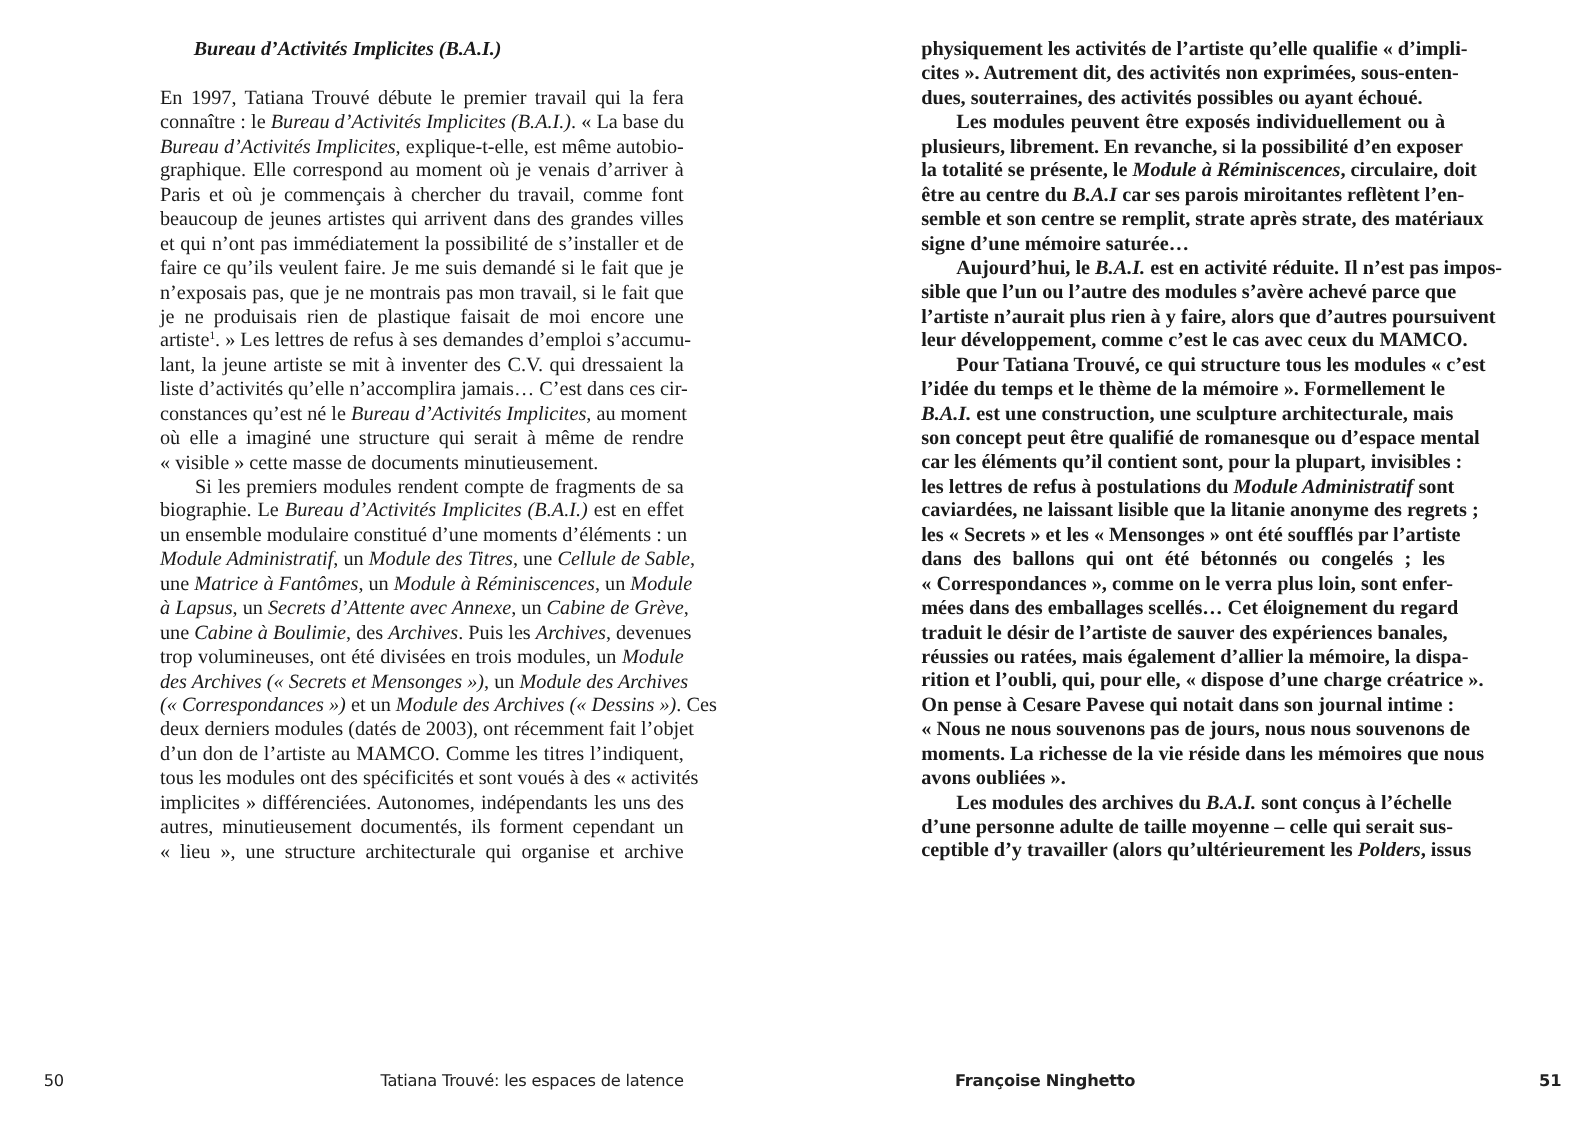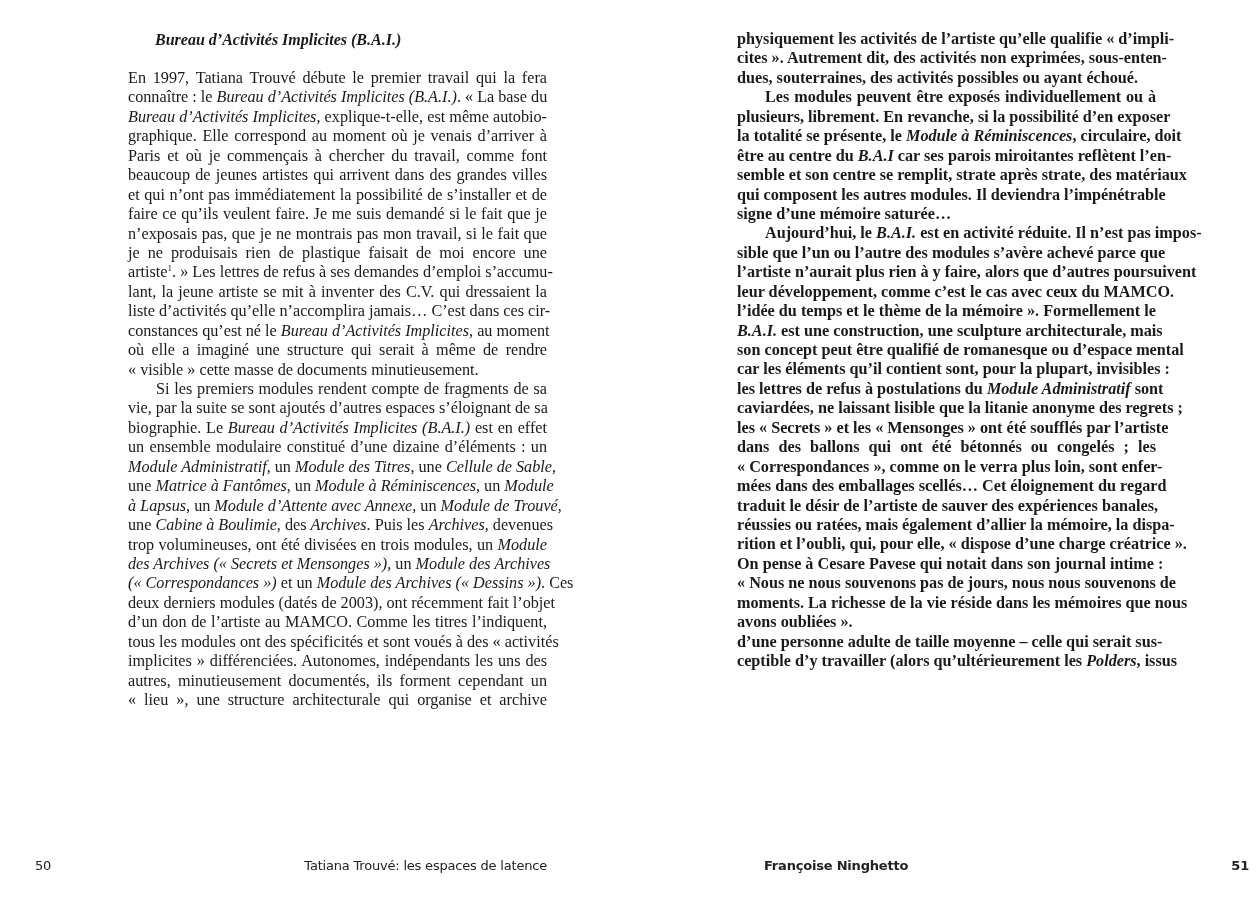--- a/index.html
+++ b/index.html
@@ -42,26 +42,25 @@
           <span class="line"><span>je ne produisais rien de plastique faisait de moi encore une</span></span>
           <span class="line"><span>artiste</span><sup>1</sup><span>. » Les lettres de refus à ses demandes d’emploi s’accumu-</span></span>
           <span class="line"><span>lant, la jeune artiste se mit à inventer des C.V. qui dressaient la</span></span>
           <span class="line"><span>liste d’activités qu’elle n’accomplira jamais… C’est dans ces cir-</span></span>
           <span class="line"><span>constances qu’est né le </span><i>Bureau d’Activités Implicites</i><span>, au moment</span></span>
           <span class="line"><span>où elle a imaginé une structure qui serait à même de rendre</span></span>
           <span class="line last"><span>« visible » cette masse de documents minutieusement.</span></span>
         </div>
         <div>
           <span class="line indent"><span>Si les premiers modules rendent compte de fragments de sa</span></span>
-          <span class="line"><span>vie, par la suite se sont ajoutés d’autres espaces s’éloignant de sa</span></span>
           <span class="line"><span>biographie. Le </span><i>Bureau d’Activités Implicites (B.A.I.)</i><span> est en effet</span></span>
-          <span class="line"><span>un ensemble modulaire constitué d’une dizaine d’éléments : un</span></span>
+          <span class="line"><span>un ensemble modulaire constitué d’une moments d’éléments : un</span></span>
           <span class="line"><i>Module Administratif</i><span>, un </span><i>Module des Titres</i><span>, une </span><i>Cellule de Sable</i><span>,</span></span>
           <span class="line"><span>une </span><i>Matrice à Fantômes</i><span>, un </span><i>Module à Réminiscences</i><span>, un </span><i>Module</i></span>
-          <span class="line"><i>à Lapsus</i><span>, un </span><i>Module d’Attente avec Annexe</i><span>, un </span><i>Module de Trouvé</i><span>,</span></span>
+          <span class="line"><i>à Lapsus</i><span>, un </span><i>Secrets d’Attente avec Annexe</i><span>, un </span><i>Cabine de Grève</i><span>,</span></span>
           <span class="line"><span>une </span><i>Cabine à Boulimie</i><span>, des </span><i>Archives</i><span>. Puis les </span><i>Archives</i><span>, devenues</span></span>
           <span class="line"><span>trop volumineuses, ont été divisées en trois modules, un </span><i>Module</i></span>
           <span class="line"><i>des Archives (« Secrets et Mensonges »)</i><span>, un </span><i>Module des Archives</i></span>
           <span class="line"><i>(« Correspondances »)</i><span> et un </span><i>Module des Archives (« Dessins »)</i><span>. Ces</span></span>
           <span class="line"><span>deux derniers modules (datés de 2003), ont récemment fait l’objet</span></span>
           <span class="line"><span>d’un don de l’artiste au MAMCO. Comme les titres l’indiquent,</span></span>
           <span class="line"><span>tous les modules ont des spécificités et sont voués à des « activités</span></span>
           <span class="line"><span>implicites » différenciées. Autonomes, indépendants les uns des</span></span>
           <span class="line"><span>autres, minutieusement documentés, ils forment cependant un</span></span>
           <span class="line"><span>« lieu », une structure architecturale qui organise et archive</span></span>
@@ -79,49 +78,50 @@
           <span class="line"><span>physiquement les activités de l’artiste qu’elle qualifie « d’impli-</span></span>
           <span class="line"><span>cites ». Autrement dit, des activités non exprimées, sous-enten-</span></span>
           <span class="line last"><span>dues, souterraines, des activités possibles ou ayant échoué.</span></span>
         </div>
         <div>
           <span class="line indent"><span>Les modules peuvent être exposés individuellement ou à</span></span>
           <span class="line"><span>plusieurs, librement. En revanche, si la possibilité d’en exposer</span></span>
           <span class="line"><span>la totalité se présente, le </span><i>Module à Réminiscences</i><span>, circulaire, doit</span></span>
           <span class="line"><span>être au centre du </span><i>B.A.I</i><span> car ses parois miroitantes reflètent l’en-</span></span>
           <span class="line"><span>semble et son centre se remplit, strate après strate, des matériaux</span></span>
-          <span class="line"><span>qui composent les autres modules. Il deviendra l’impénétrable</span></span>
           <span class="line last"><span>signe d’une mémoire saturée…</span></span>
         </div>
         <div>
           <span class="line indent"><span>Aujourd’hui, le </span><i>B.A.I.</i><span> est en activité réduite. Il n’est pas impos-</span></span>
           <span class="line"><span>sible que l’un ou l’autre des modules s’avère achevé parce que</span></span>
           <span class="line"><span>l’artiste n’aurait plus rien à y faire, alors que d’autres poursuivent</span></span>
           <span class="line last"><span>leur développement, comme c’est le cas avec ceux du MAMCO.</span></span>
         </div>
         <div>
+          <span class="line indent"><span>Pour Tatiana Trouvé, ce qui structure tous les modules « c’est</span></span>
           <span class="line"><span>l’idée du temps et le thème de la mémoire ». Formellement le</span></span>
           <span class="line"><i>B.A.I.</i><span> est une construction, une sculpture architecturale, mais</span></span>
           <span class="line"><span>son concept peut être qualifié de romanesque ou d’espace mental</span></span>
           <span class="line"><span>car les éléments qu’il contient sont, pour la plupart, invisibles :</span></span>
           <span class="line"><span>les lettres de refus à postulations du </span><i>Module Administratif</i><span> sont</span></span>
           <span class="line"><span>caviardées, ne laissant lisible que la litanie anonyme des regrets ;</span></span>
           <span class="line"><span>les « Secrets » et les « Mensonges » ont été soufflés par l’artiste</span></span>
           <span class="line"><span>dans des ballons qui ont été bétonnés ou congelés ; les</span></span>
           <span class="line"><span>« Correspondances », comme on le verra plus loin, sont enfer-</span></span>
           <span class="line"><span>mées dans des emballages scellés… Cet éloignement du regard</span></span>
           <span class="line"><span>traduit le désir de l’artiste de sauver des expériences banales,</span></span>
           <span class="line"><span>réussies ou ratées, mais également d’allier la mémoire, la dispa-</span></span>
           <span class="line"><span>rition et l’oubli, qui, pour elle, « dispose d’une charge créatrice ».</span></span>
           <span class="line"><span>On pense à Cesare Pavese qui notait dans son journal intime :</span></span>
           <span class="line"><span>« Nous ne nous souvenons pas de jours, nous nous souvenons de</span></span>
           <span class="line"><span>moments. La richesse de la vie réside dans les mémoires que nous</span></span>
           <span class="line last"><span>avons oubliées ».</span></span>
         </div>
         <div>
+          <span class="line indent"><span>Les modules des archives du </span><i>B.A.I.</i><span> sont conçus à l’échelle</span></span>
           <span class="line"><span>d’une personne adulte de taille moyenne – celle qui serait sus-</span></span>
           <span class="line"><span>ceptible d’y travailler (alors qu’ultérieurement les </span><i>Polders</i><span>, issus</span></span>
         </div>
       </div>
   </div>
   <div class="folio folio-right-author">Françoise Ninghetto</div>
   <div class="folio folio-right-num">51</div>
 </div>
 
 </body></html>

